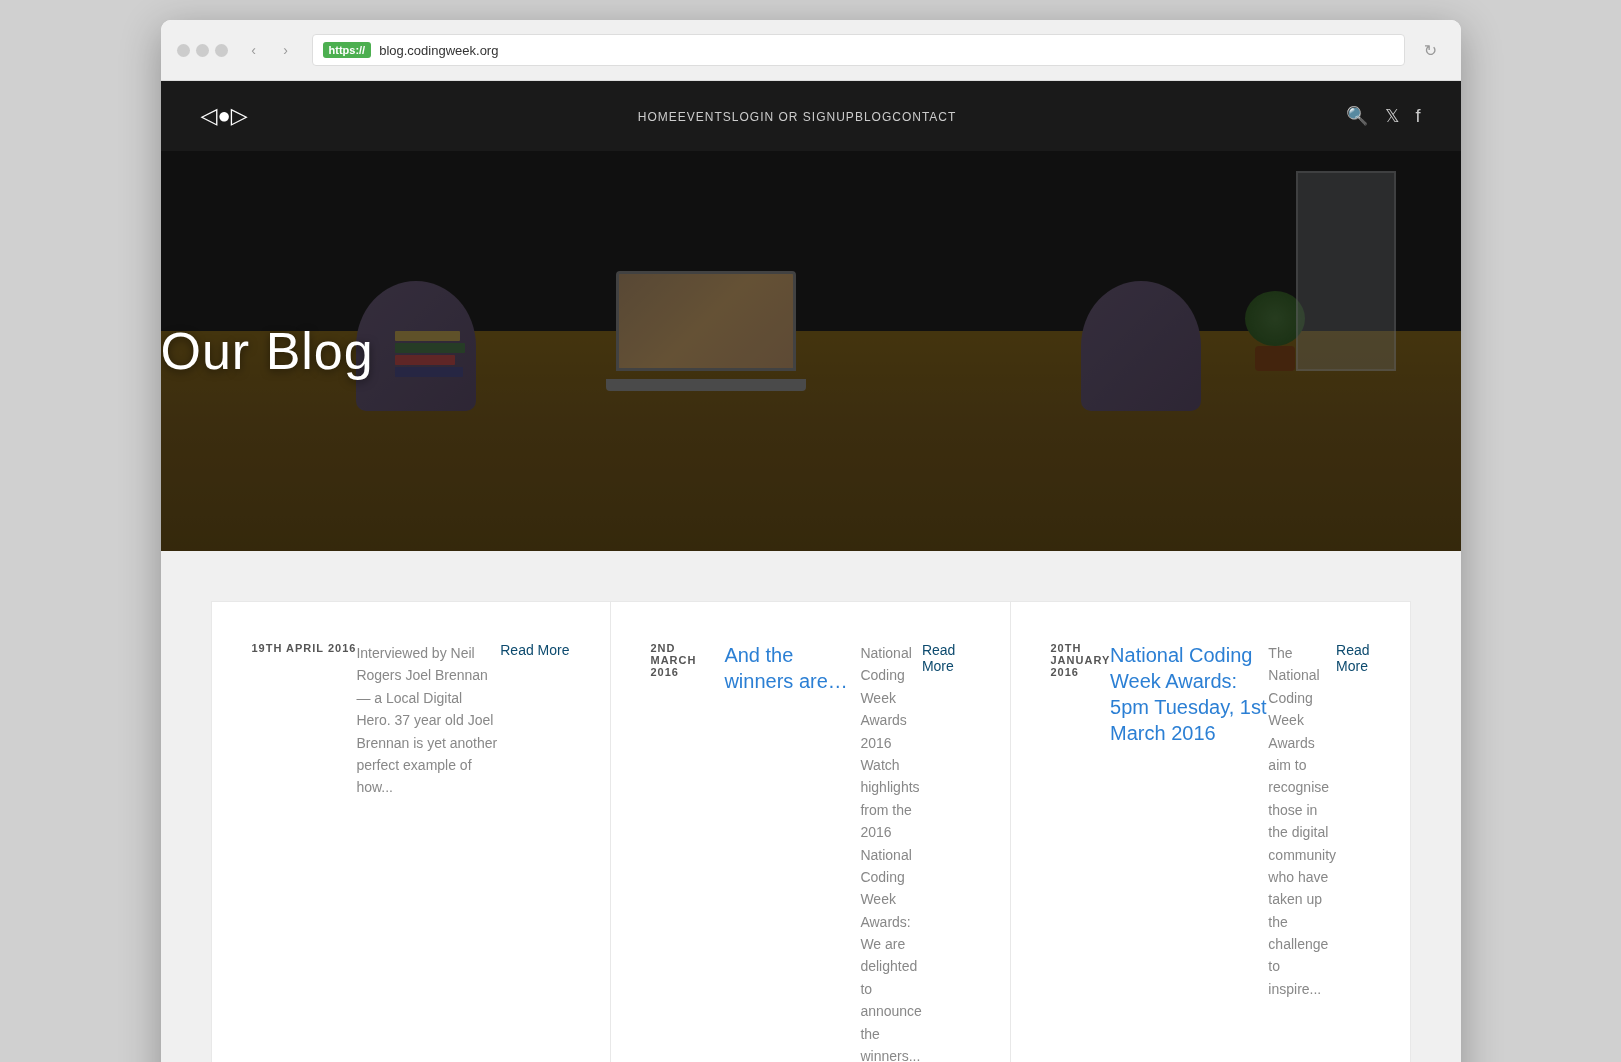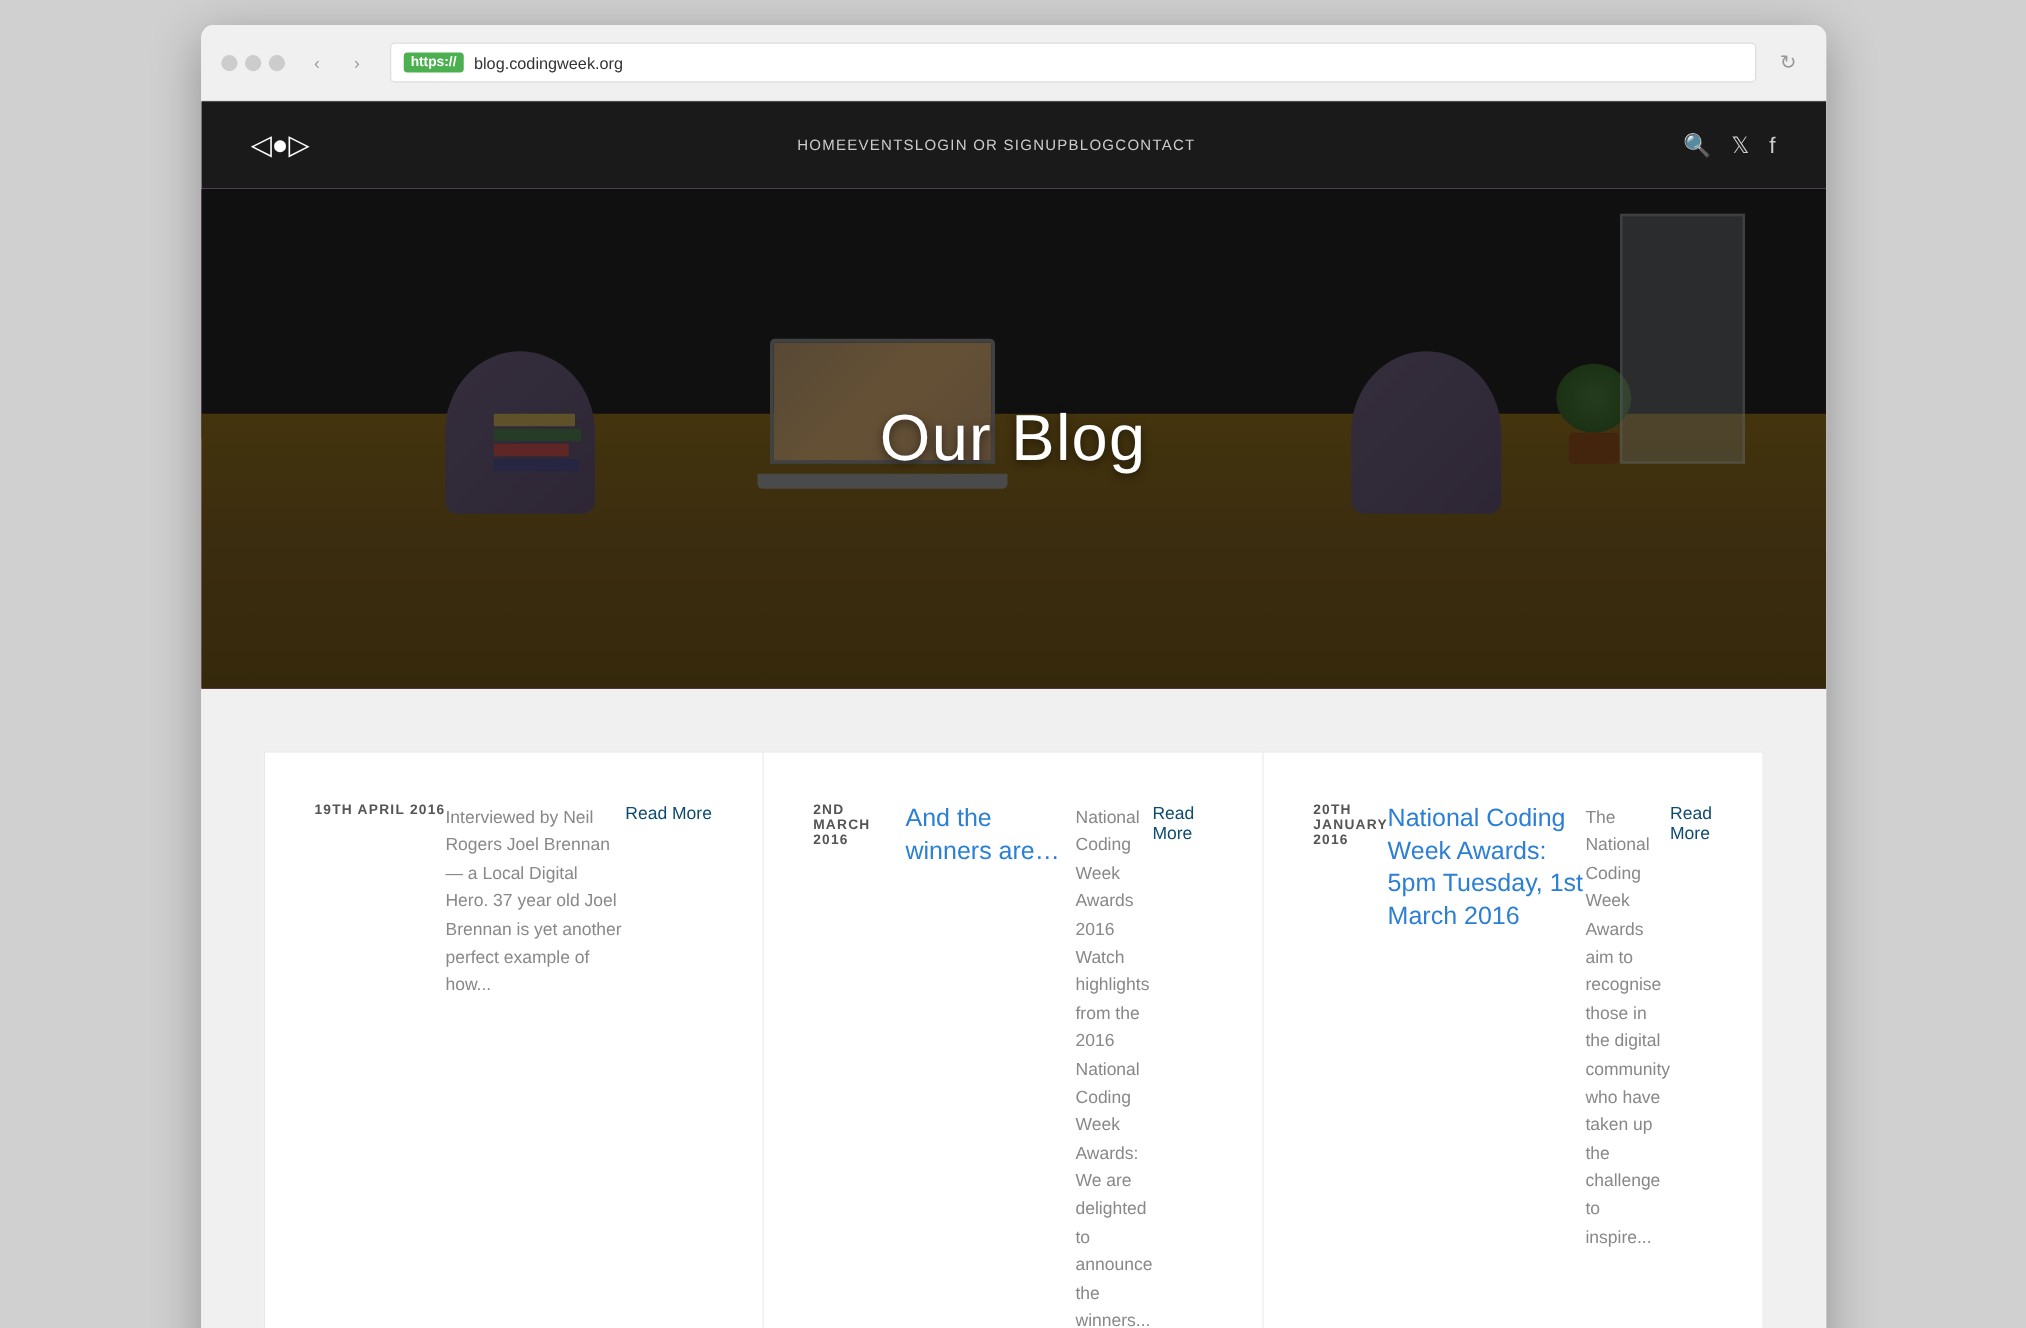--- a/index.html
+++ b/index.html
@@ -145,25 +145,24 @@
     .site-nav-icon {
       color: #ccc;
       font-size: 18px;
       cursor: pointer;
     }
 
     
     .hero-section {
       position: relative;
       height: 400px;
-      background: #701a75;
+      background: #8b5cf6;
       overflow: hidden;
       display: flex;
       align-items: center;
-      justify-content: center;
     }
 
     
     .hero-desk-scene {
       position: absolute;
       inset: 0;
       overflow: hidden;
     }
 
     .desk-surface {

